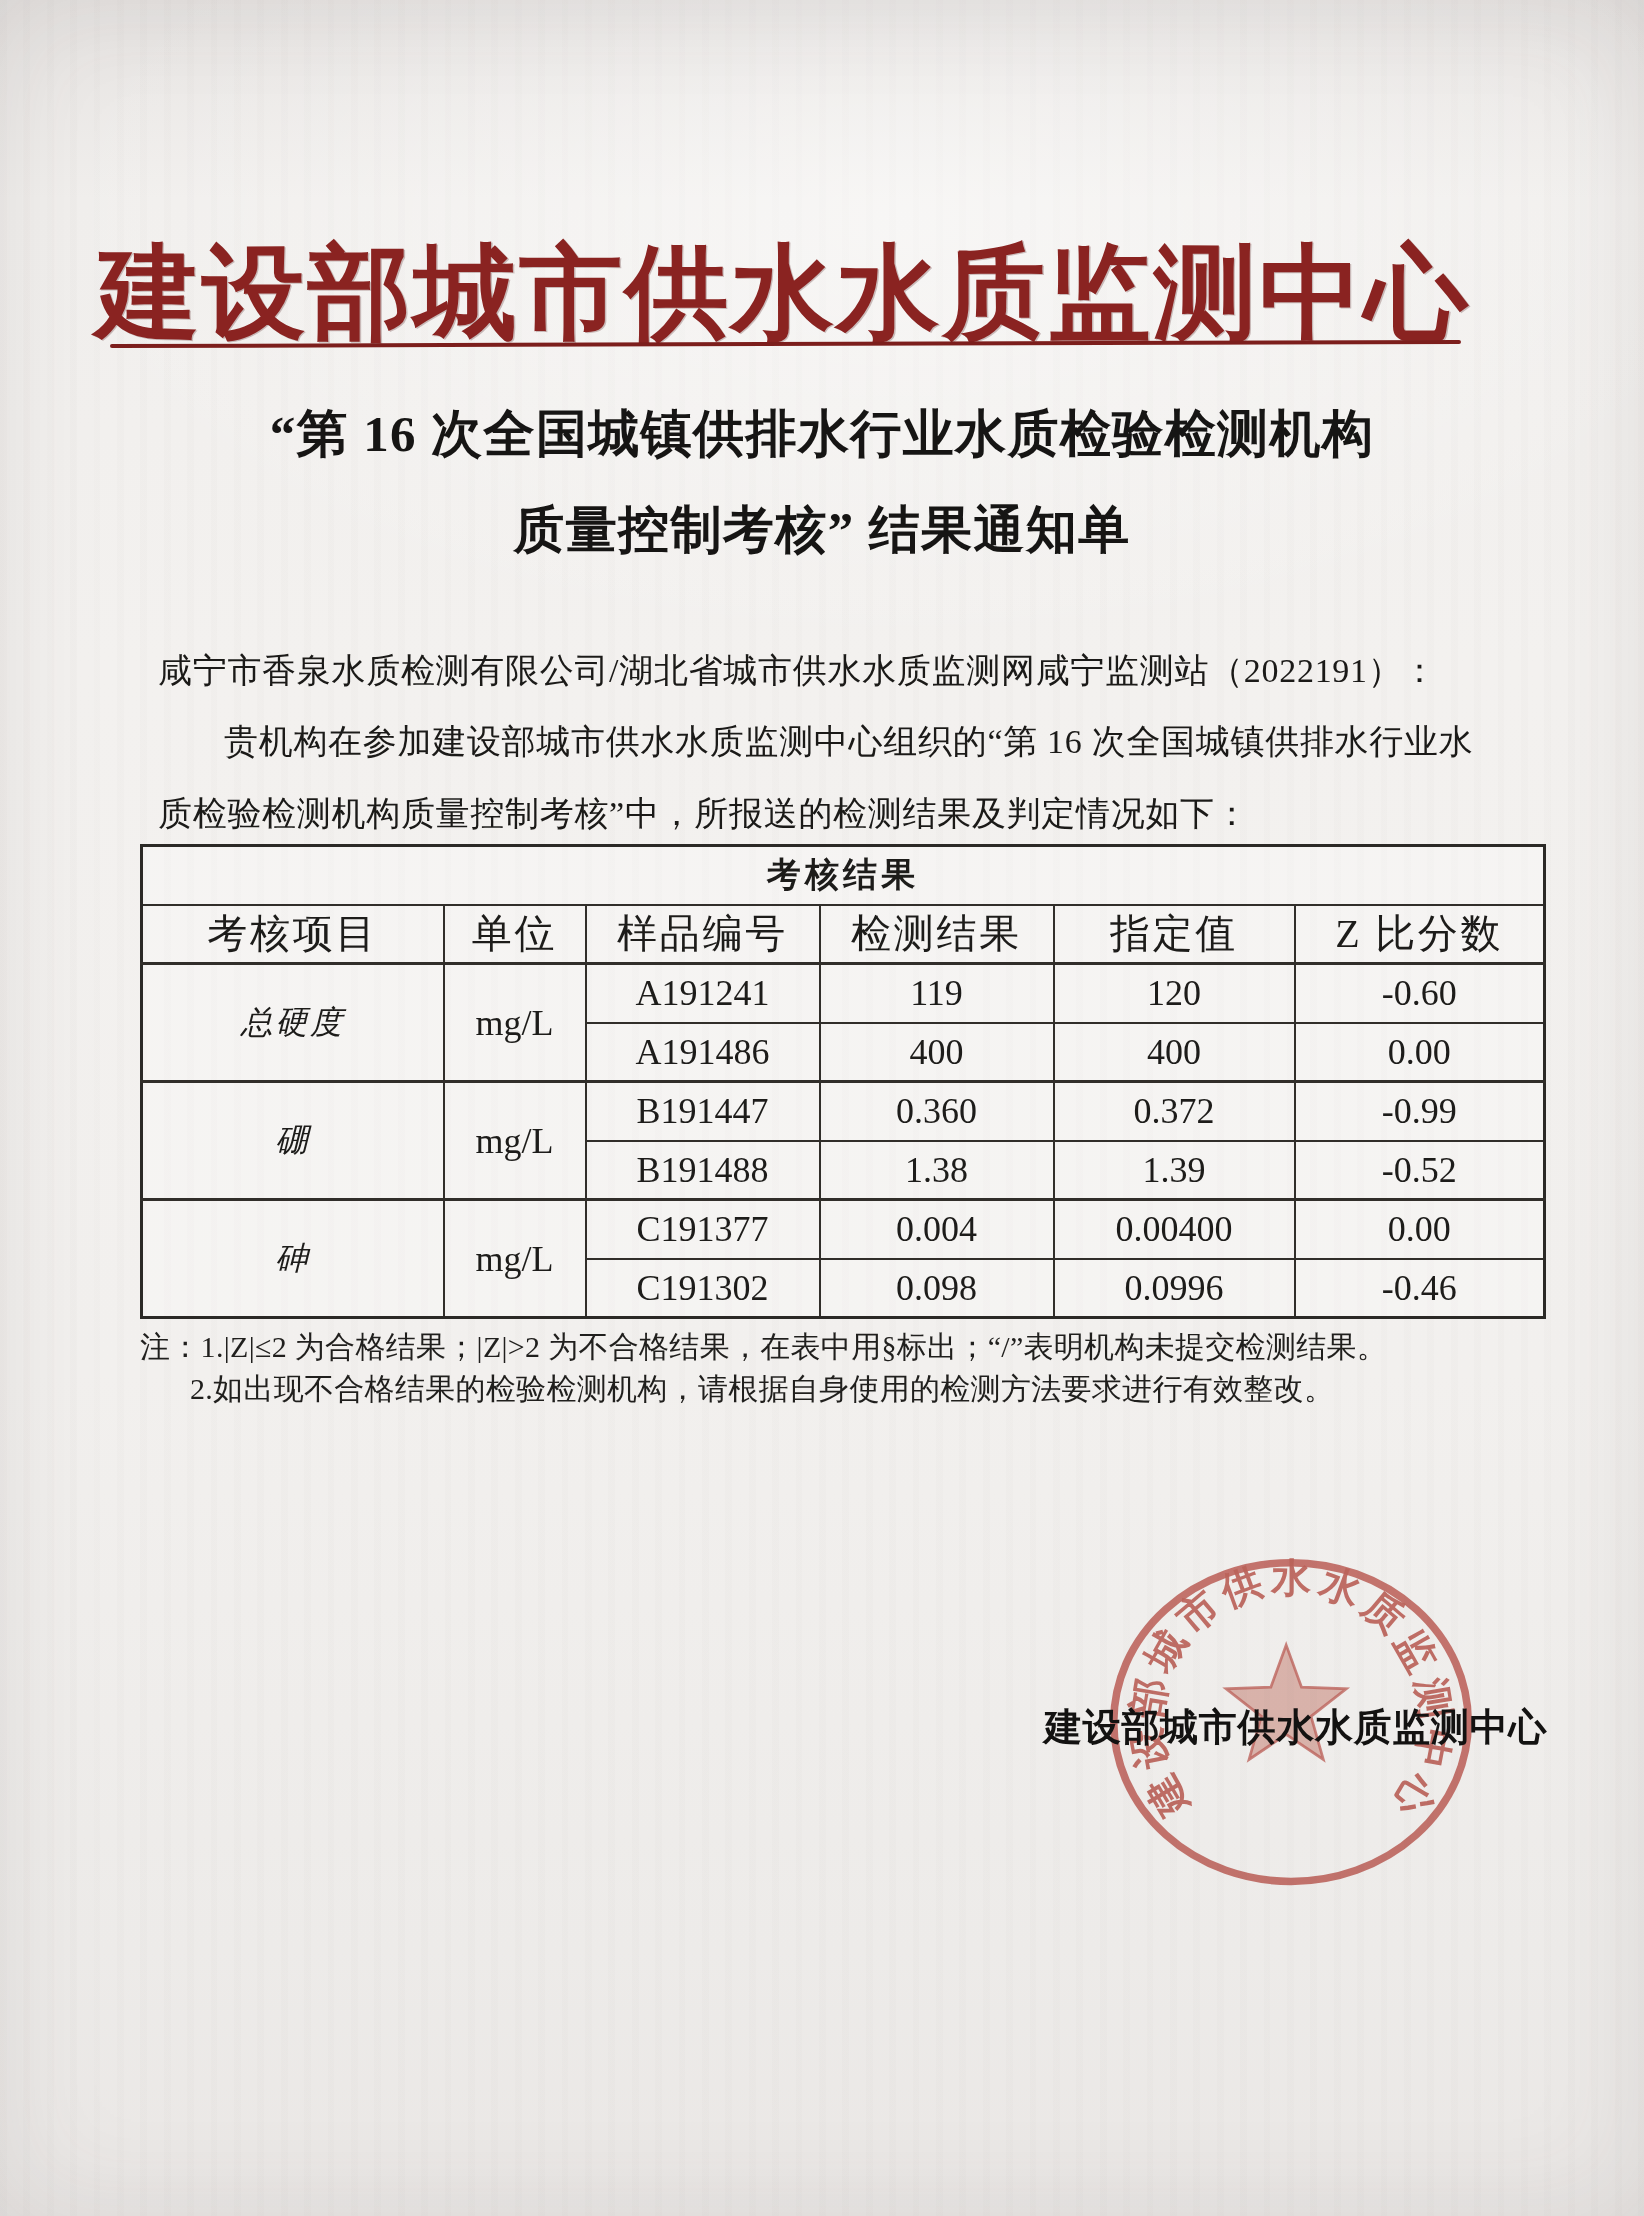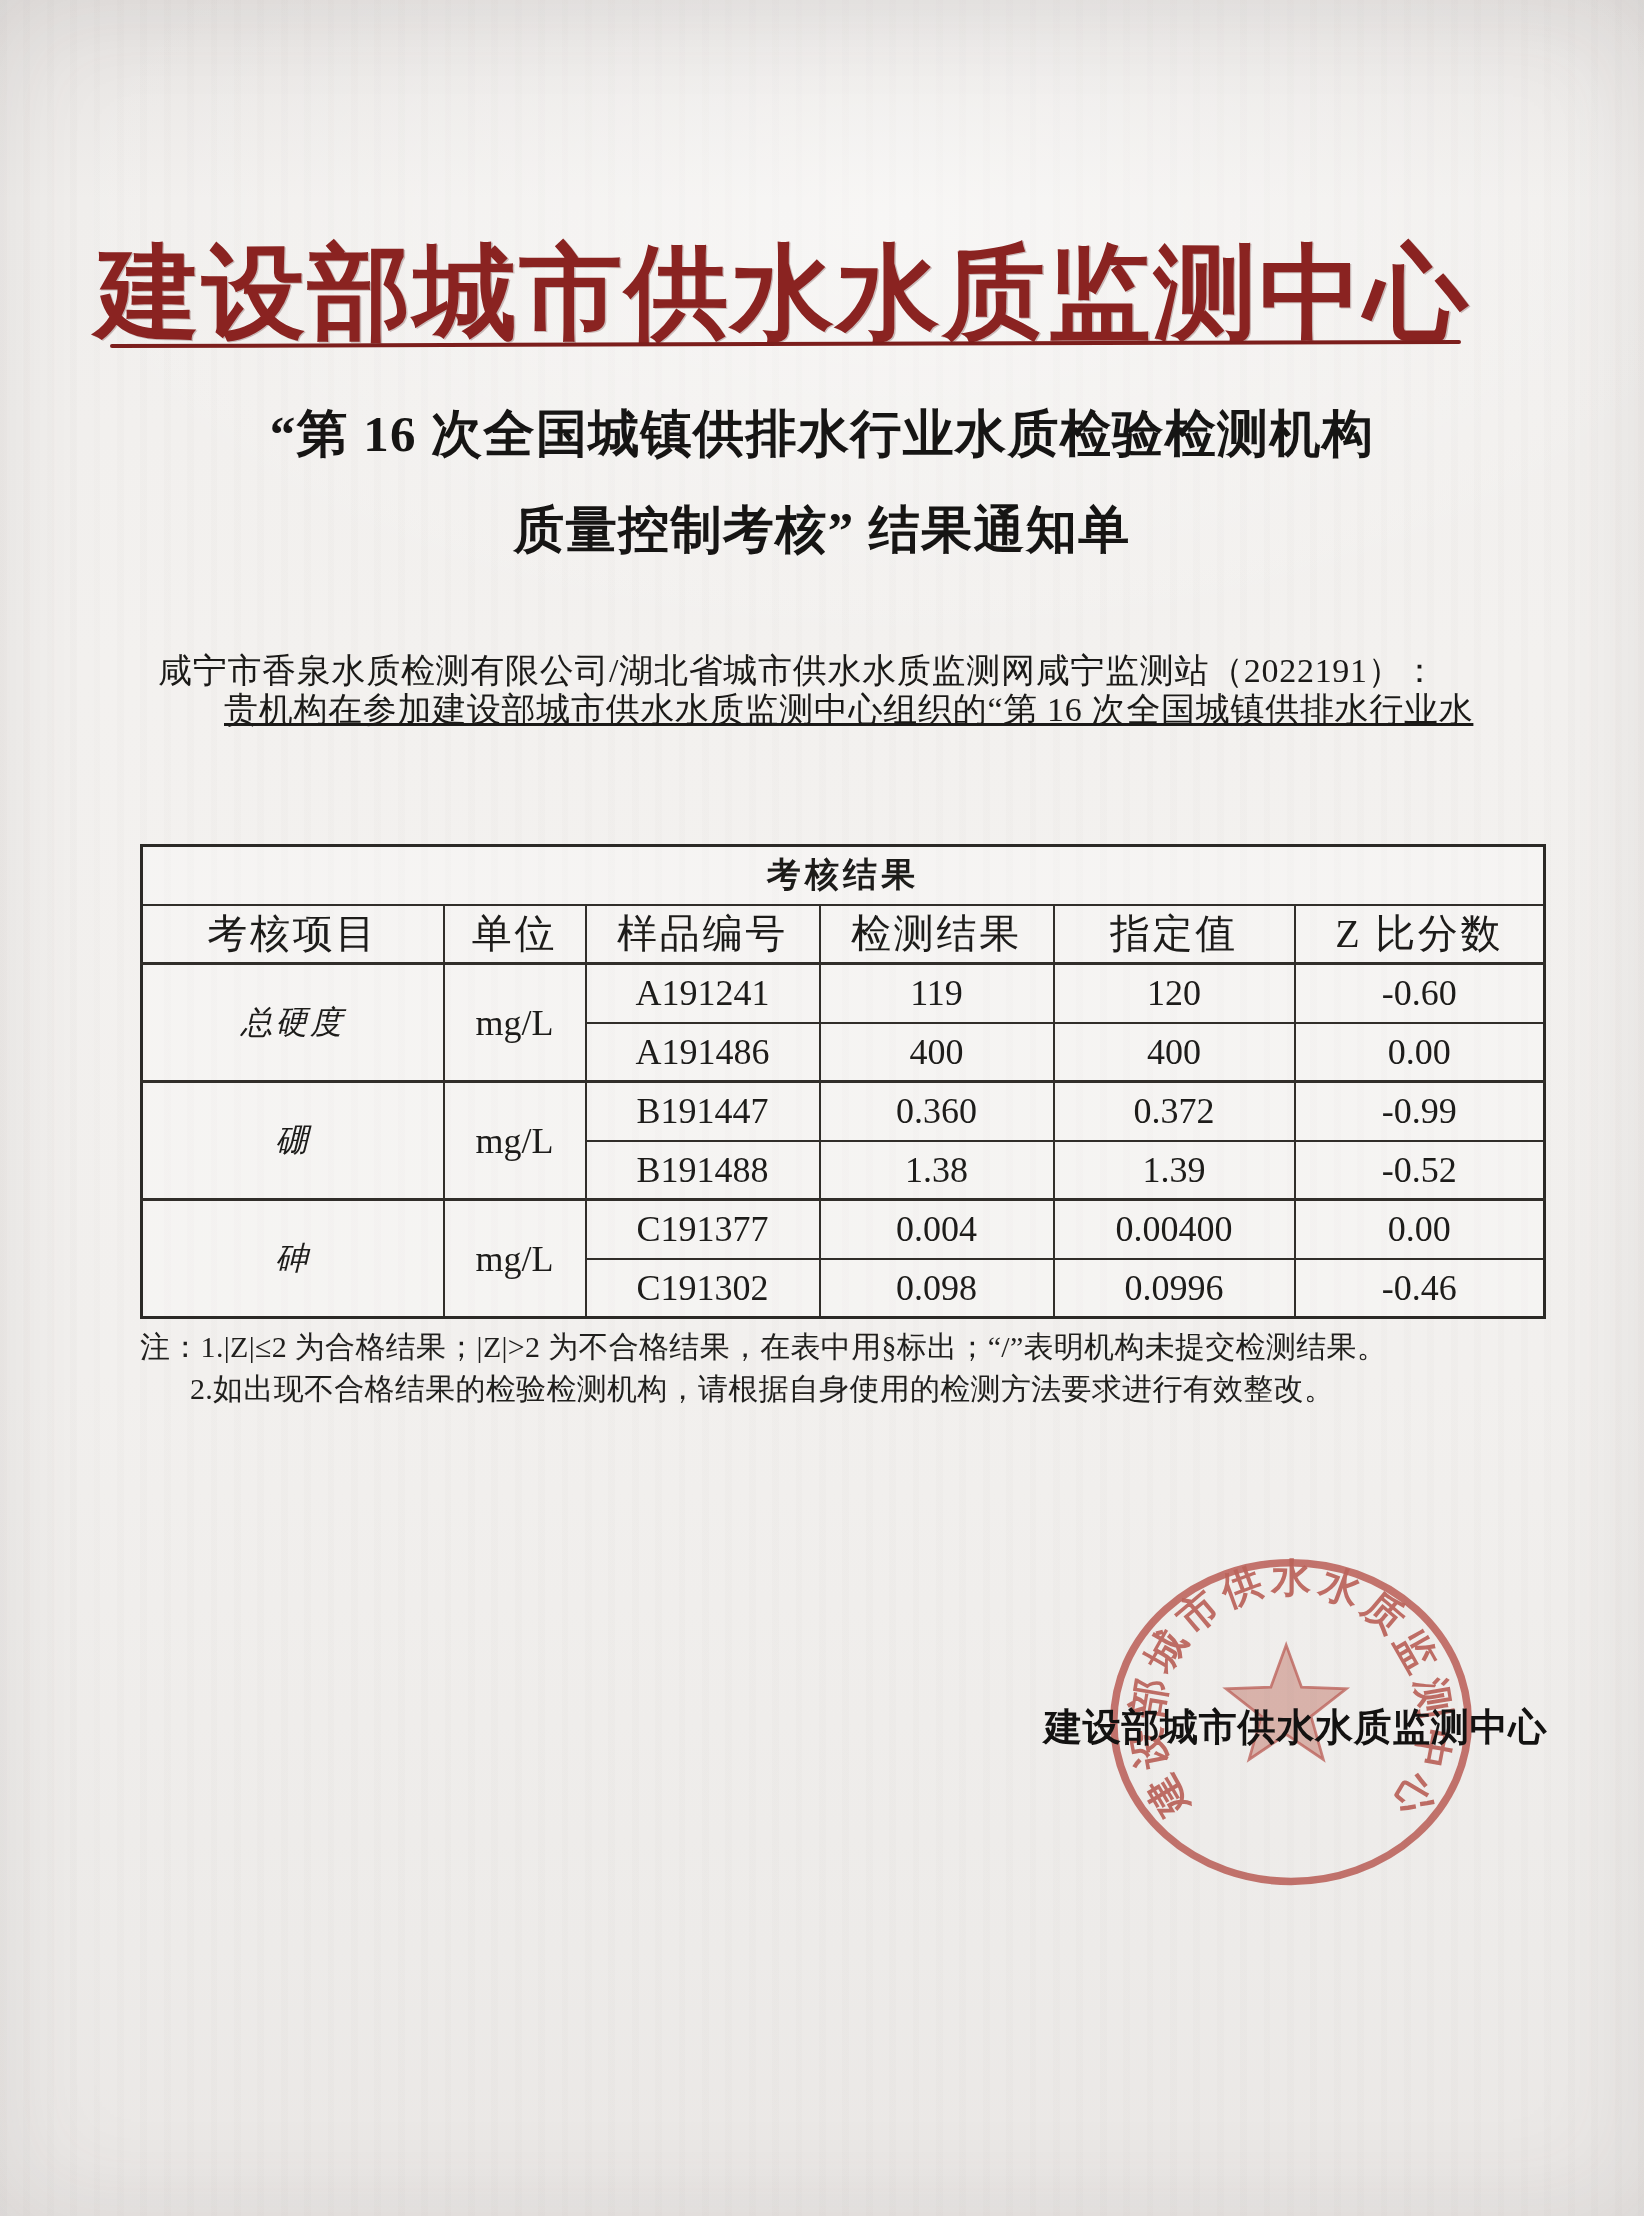--- a/index.html
+++ b/index.html
@@ -33,21 +33,21 @@
   .doc-title{
     position:absolute;left:0;width:1644px;text-align:center;
     font-size:51px;font-weight:bold;color:#161514;letter-spacing:1.4px;white-space:nowrap;
   }
   .doc-title.l1{top:384px;margin-top:16px;}
   .doc-title.l2{top:496px;}
   .body-line{
     position:absolute;font-size:34px;color:#1b1a18;white-space:nowrap;letter-spacing:0.7px;
   }
   .body-line.recipient{left:158px;top:648px;}
-  .body-line.b1{left:224px;top:687px;text-decoration:underline;}
+  .body-line.b1{left:224px;top:719px;}
   .body-line.b2{left:158px;top:791px;}
   table.results{
     position:absolute;left:140px;top:844px;width:1402px;
     border-collapse:collapse;table-layout:fixed;
     background:rgba(255,255,255,0.25);
   }
   table.results th, table.results td{
     border:2.1px solid #312e2a;
     text-align:center;vertical-align:middle;
     color:#1d1c1a;padding:0;
@@ -83,20 +83,21 @@
 <div class="page" style="--accent: #8a2321; --accent-dark: #7c1e1c;">
 
   <div class="letterhead">建设部城市供水水质监测中心</div>
   <div class="letterhead-rule"></div>
 
   <div class="doc-title l1">“第 16 次全国城镇供排水行业水质检验检测机构</div>
   <div class="doc-title l2">质量控制考核” 结果通知单</div>
 
   <div class="body-line recipient">咸宁市香泉水质检测有限公司/湖北省城市供水水质监测网咸宁监测站（2022191）：</div>
   <div class="body-line b1">贵机构在参加建设部城市供水水质监测中心组织的“第 16 次全国城镇供排水行业水</div>
+  <div class="body-line b2">质检验检测机构质量控制考核”中，所报送的检测结果及判定情况如下：</div>
 
   <table class="results">
     <colgroup>
       <col style="width:302px">
         <col style="width:142px">
         <col style="width:234px">
       <col style="width:234px">
         <col style="width:241px">
         <col style="width:250px">
     </colgroup>

